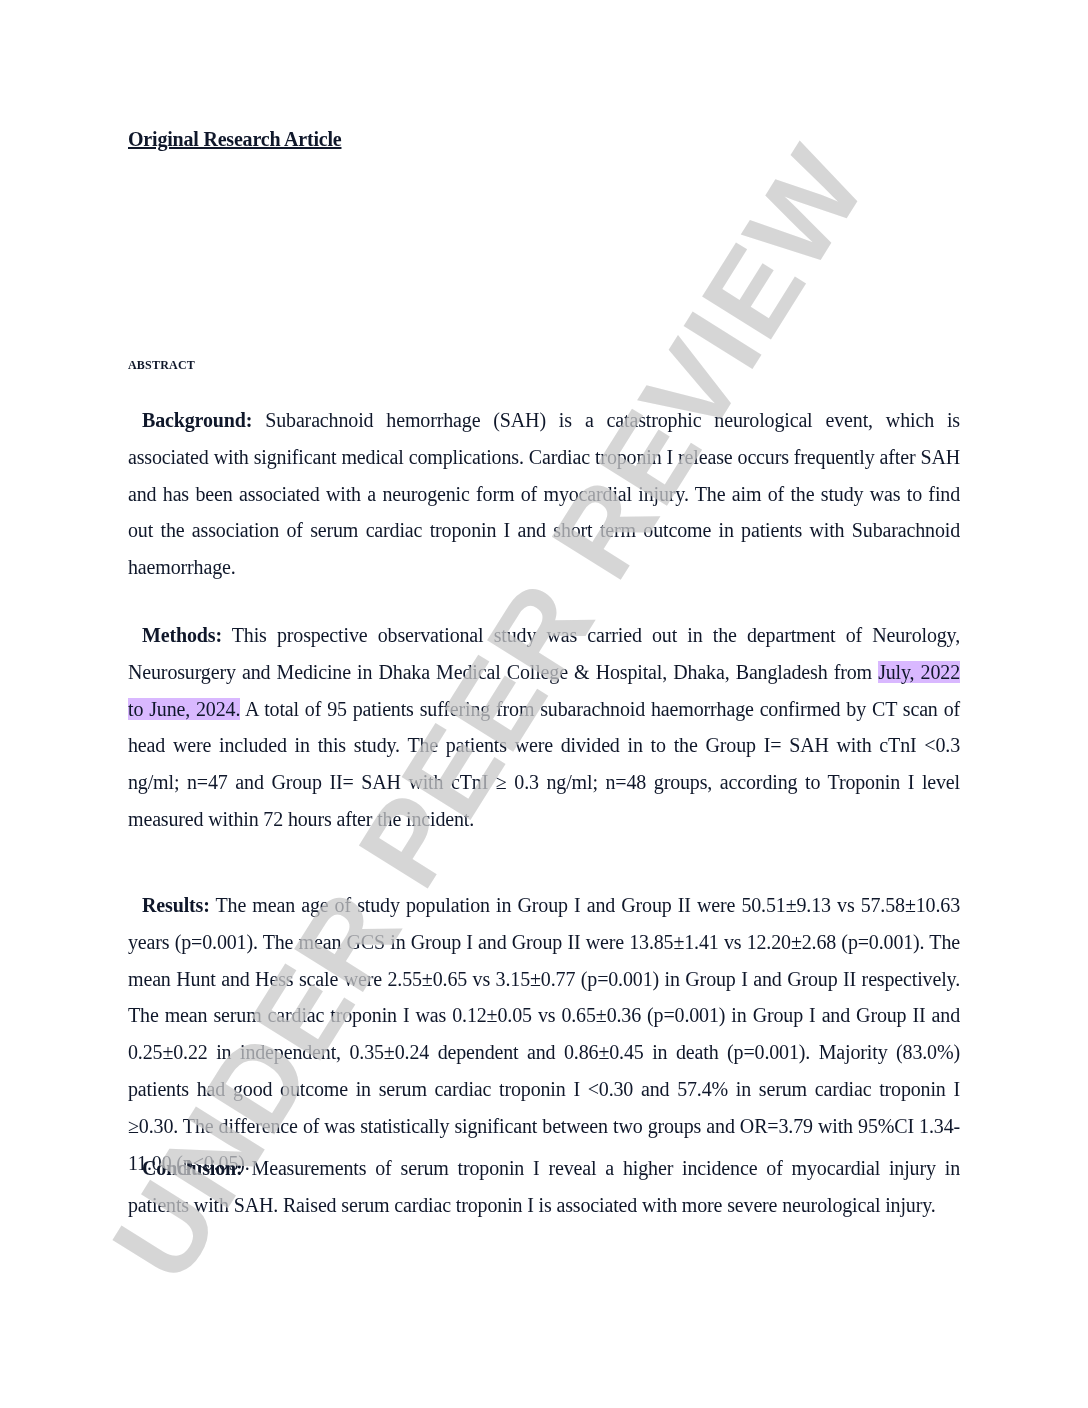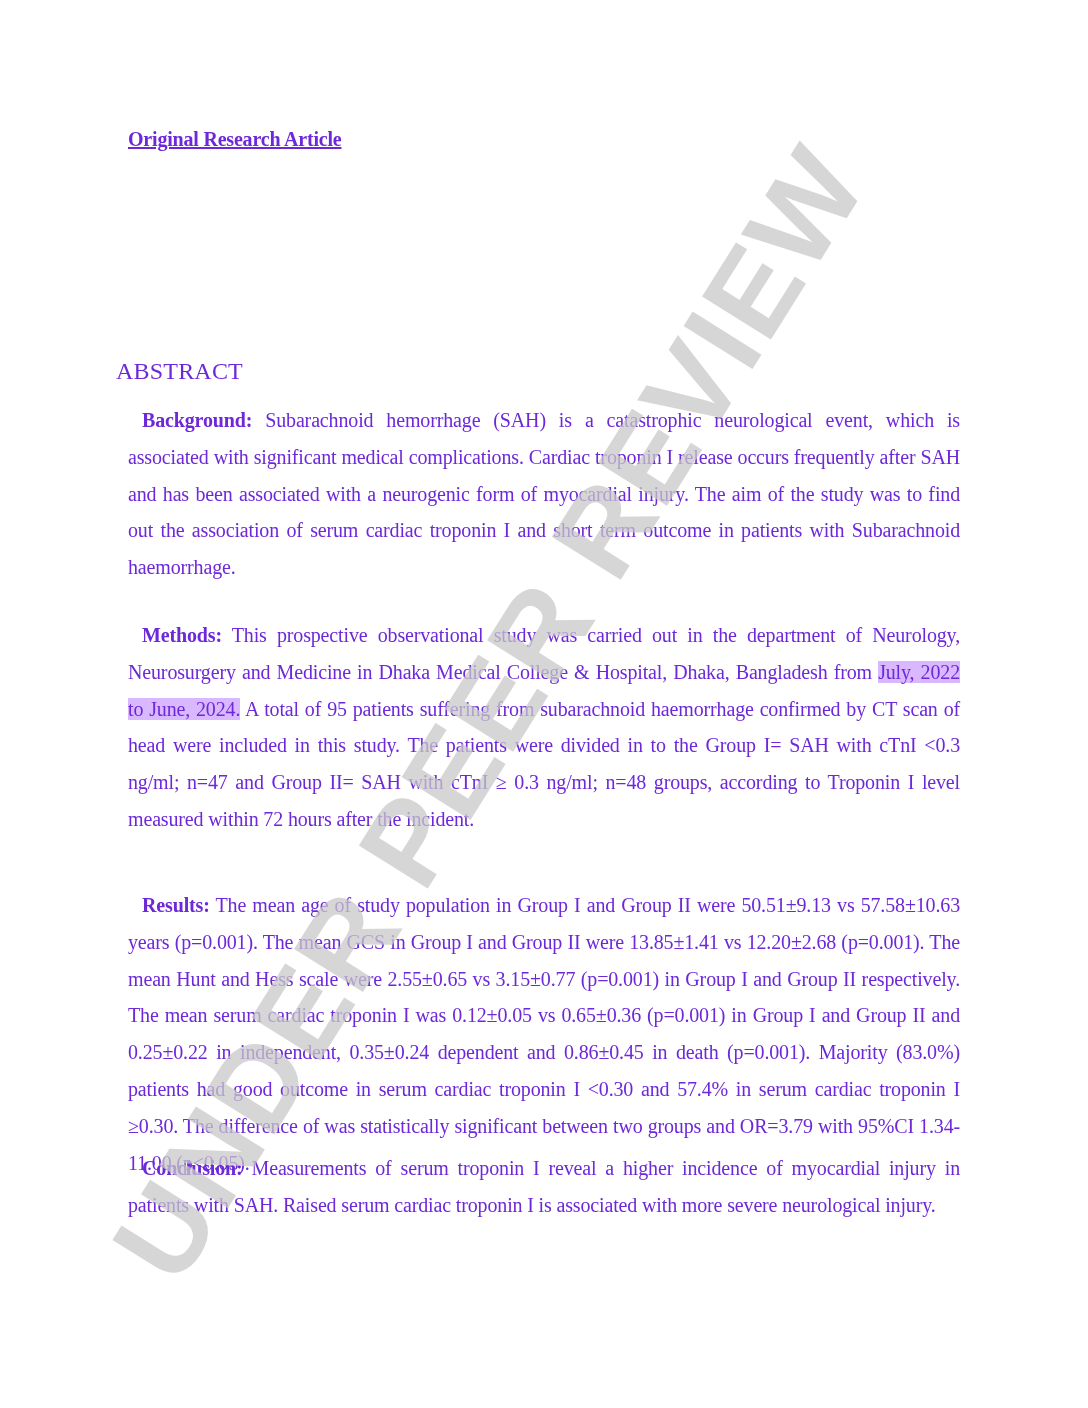--- a/index.html
+++ b/index.html
@@ -1,34 +1,34 @@
 <!DOCTYPE html>
 <html><head>
 <meta charset="utf-8">
 <style>
   html, body { margin: 0; padding: 0; background: #ffffff; }
   body { width: 1088px; height: 1408px; position: relative; overflow: hidden; }
   .page {
     position: absolute; left: 0; top: 0; width: 1088px; height: 1408px;
     font-family: "Liberation Serif", "DejaVu Serif", serif;
-    color: #6d28d9;
+    color: #0f172a;
   }
   .label-top {
     position: absolute; left: 128px; top: 128px;
     font-size: 20px; font-weight: bold; text-decoration: underline;
     letter-spacing: -0.2px;
   }
   .title {
     position: absolute; left: 128px; top: 168px; width: 820px;
     font-size: 20px; font-weight: bold; line-height: 28px;
     letter-spacing: -0.2px;
   }
   .abstract-heading {
-    position: absolute; left: 116px; top: 358px;
-    font-size: 24px; font-weight: normal; letter-spacing: 0.2px;
+    position: absolute; left: 128px; top: 358px;
+    font-size: 12px; font-weight: bold; letter-spacing: 0.2px;
   }
   .para {
     position: absolute; left: 128px; width: 832px;
     font-size: 20px; line-height: 36.8px; text-align: justify;
     letter-spacing: -0.15px;
   }
   .para b { font-weight: bold; margin-left: 14px; }
   .hl { background: #d9b8ff; }
   #p-background { top: 402px; }
   #p-methods { top: 617px; }

